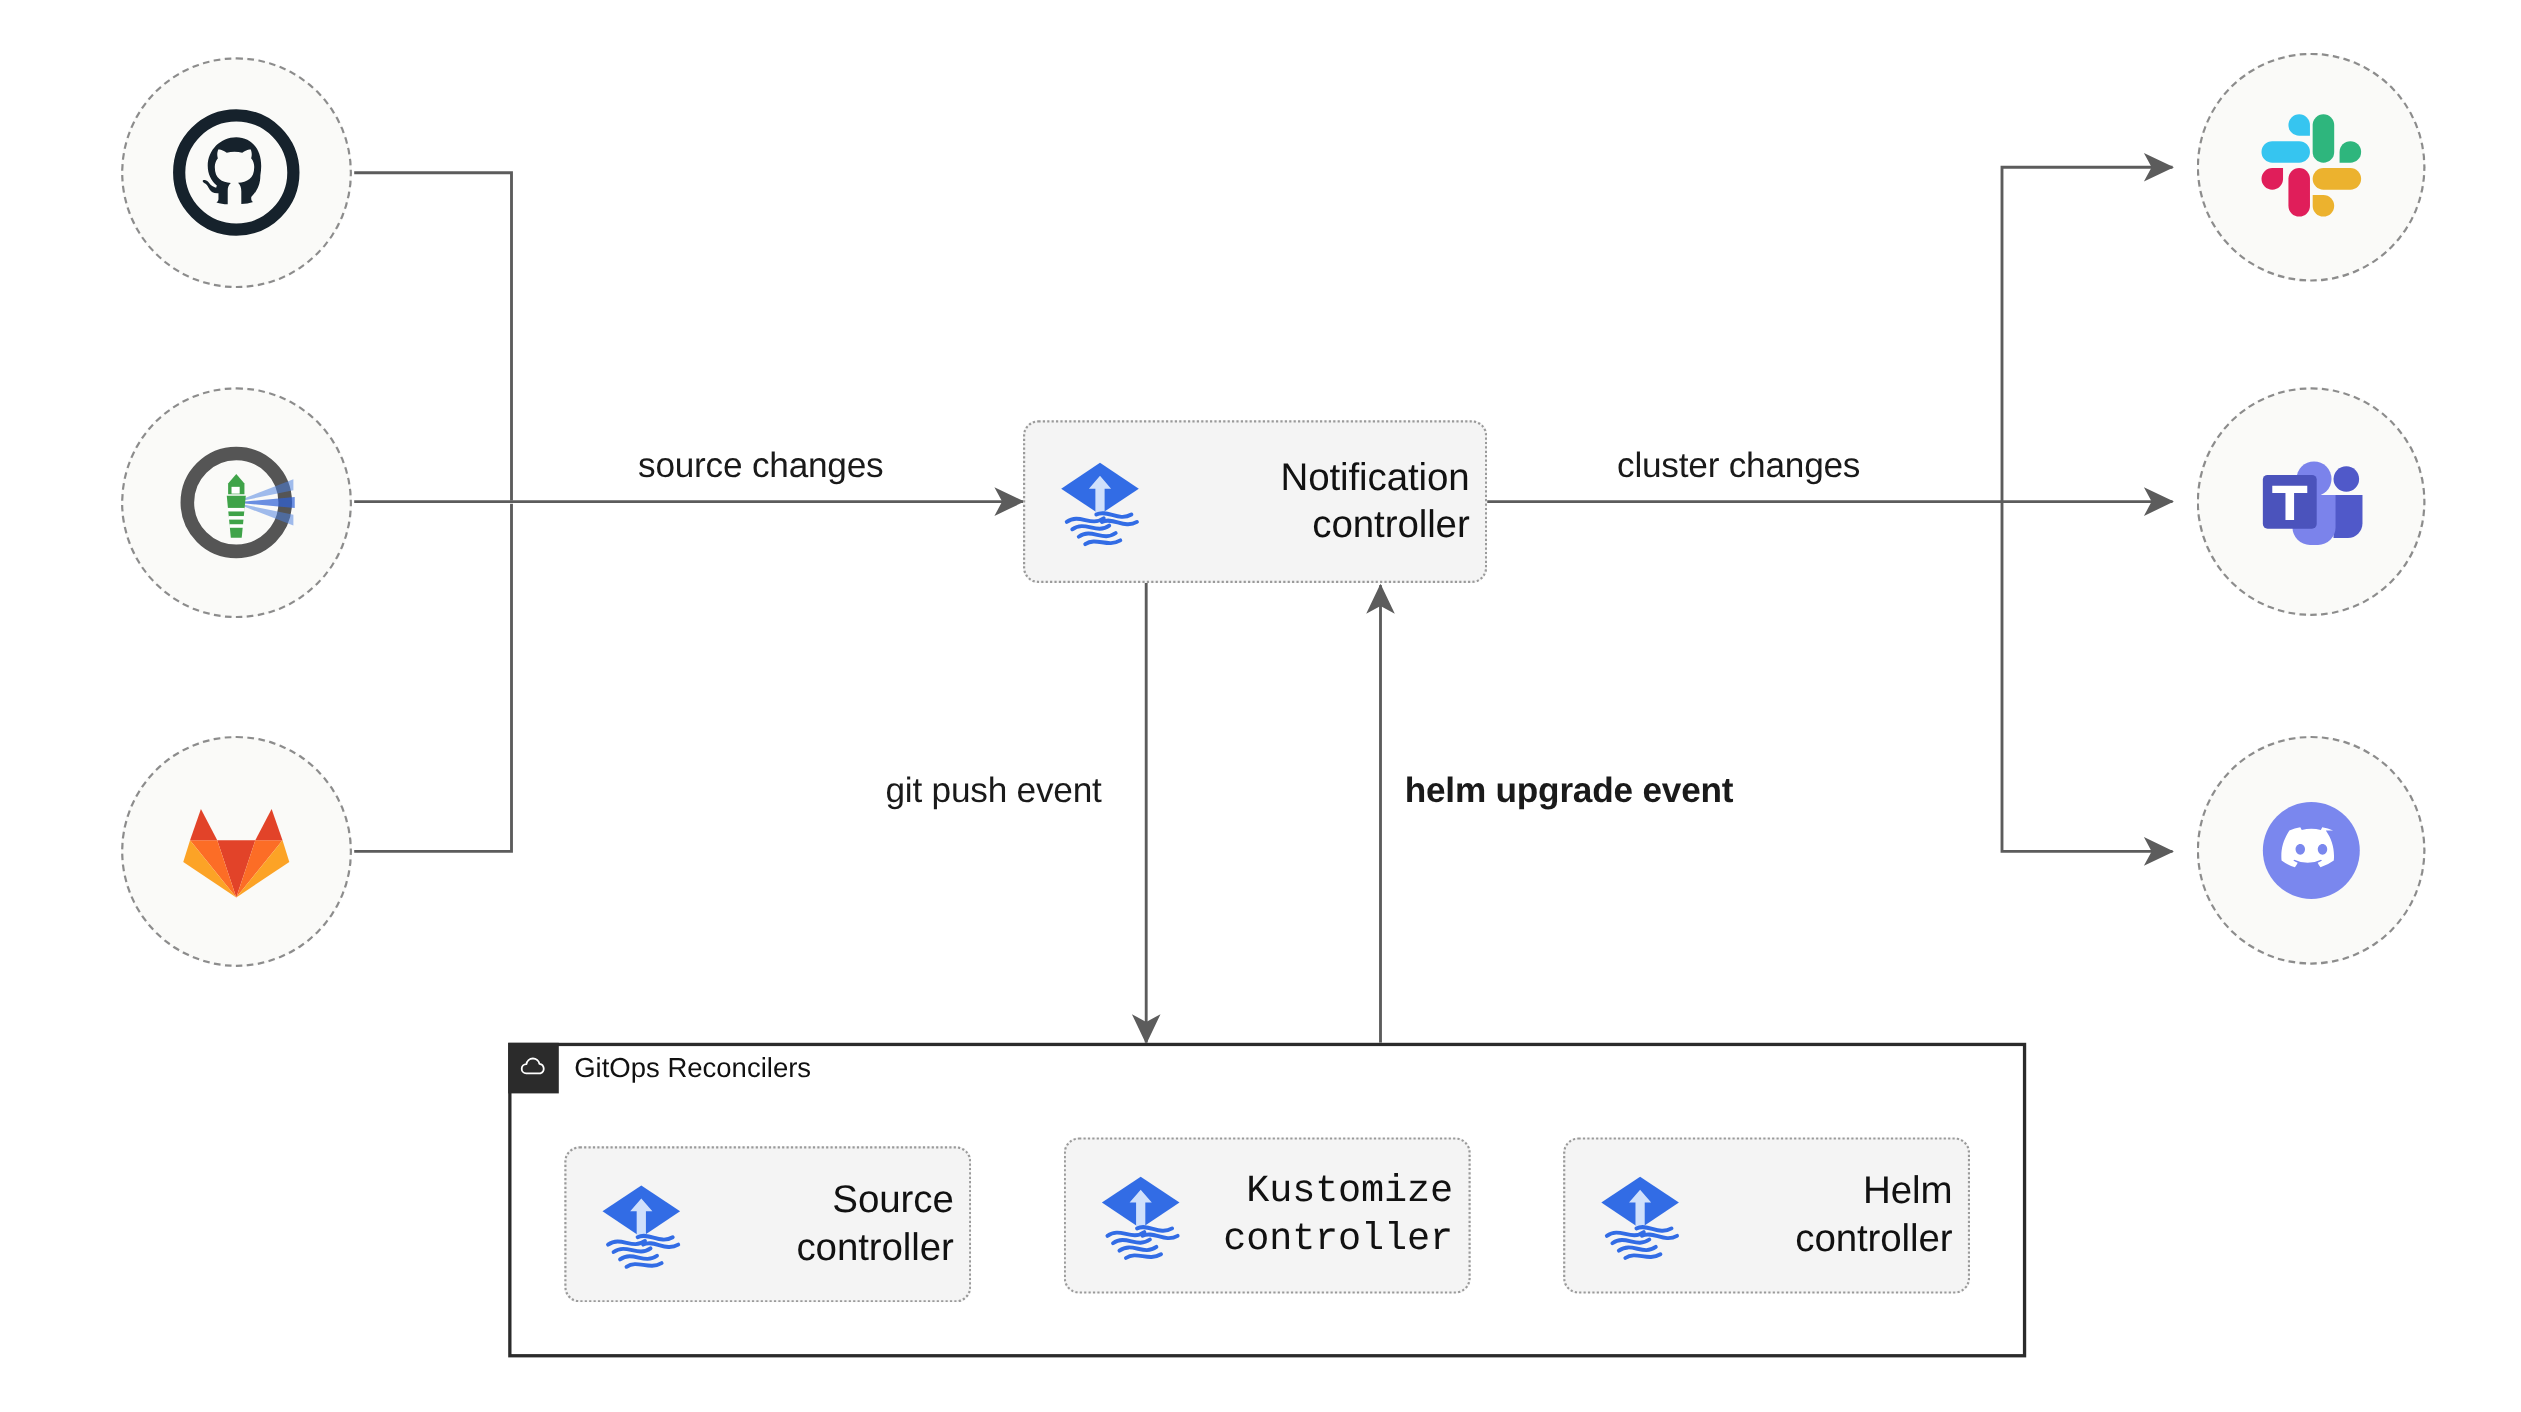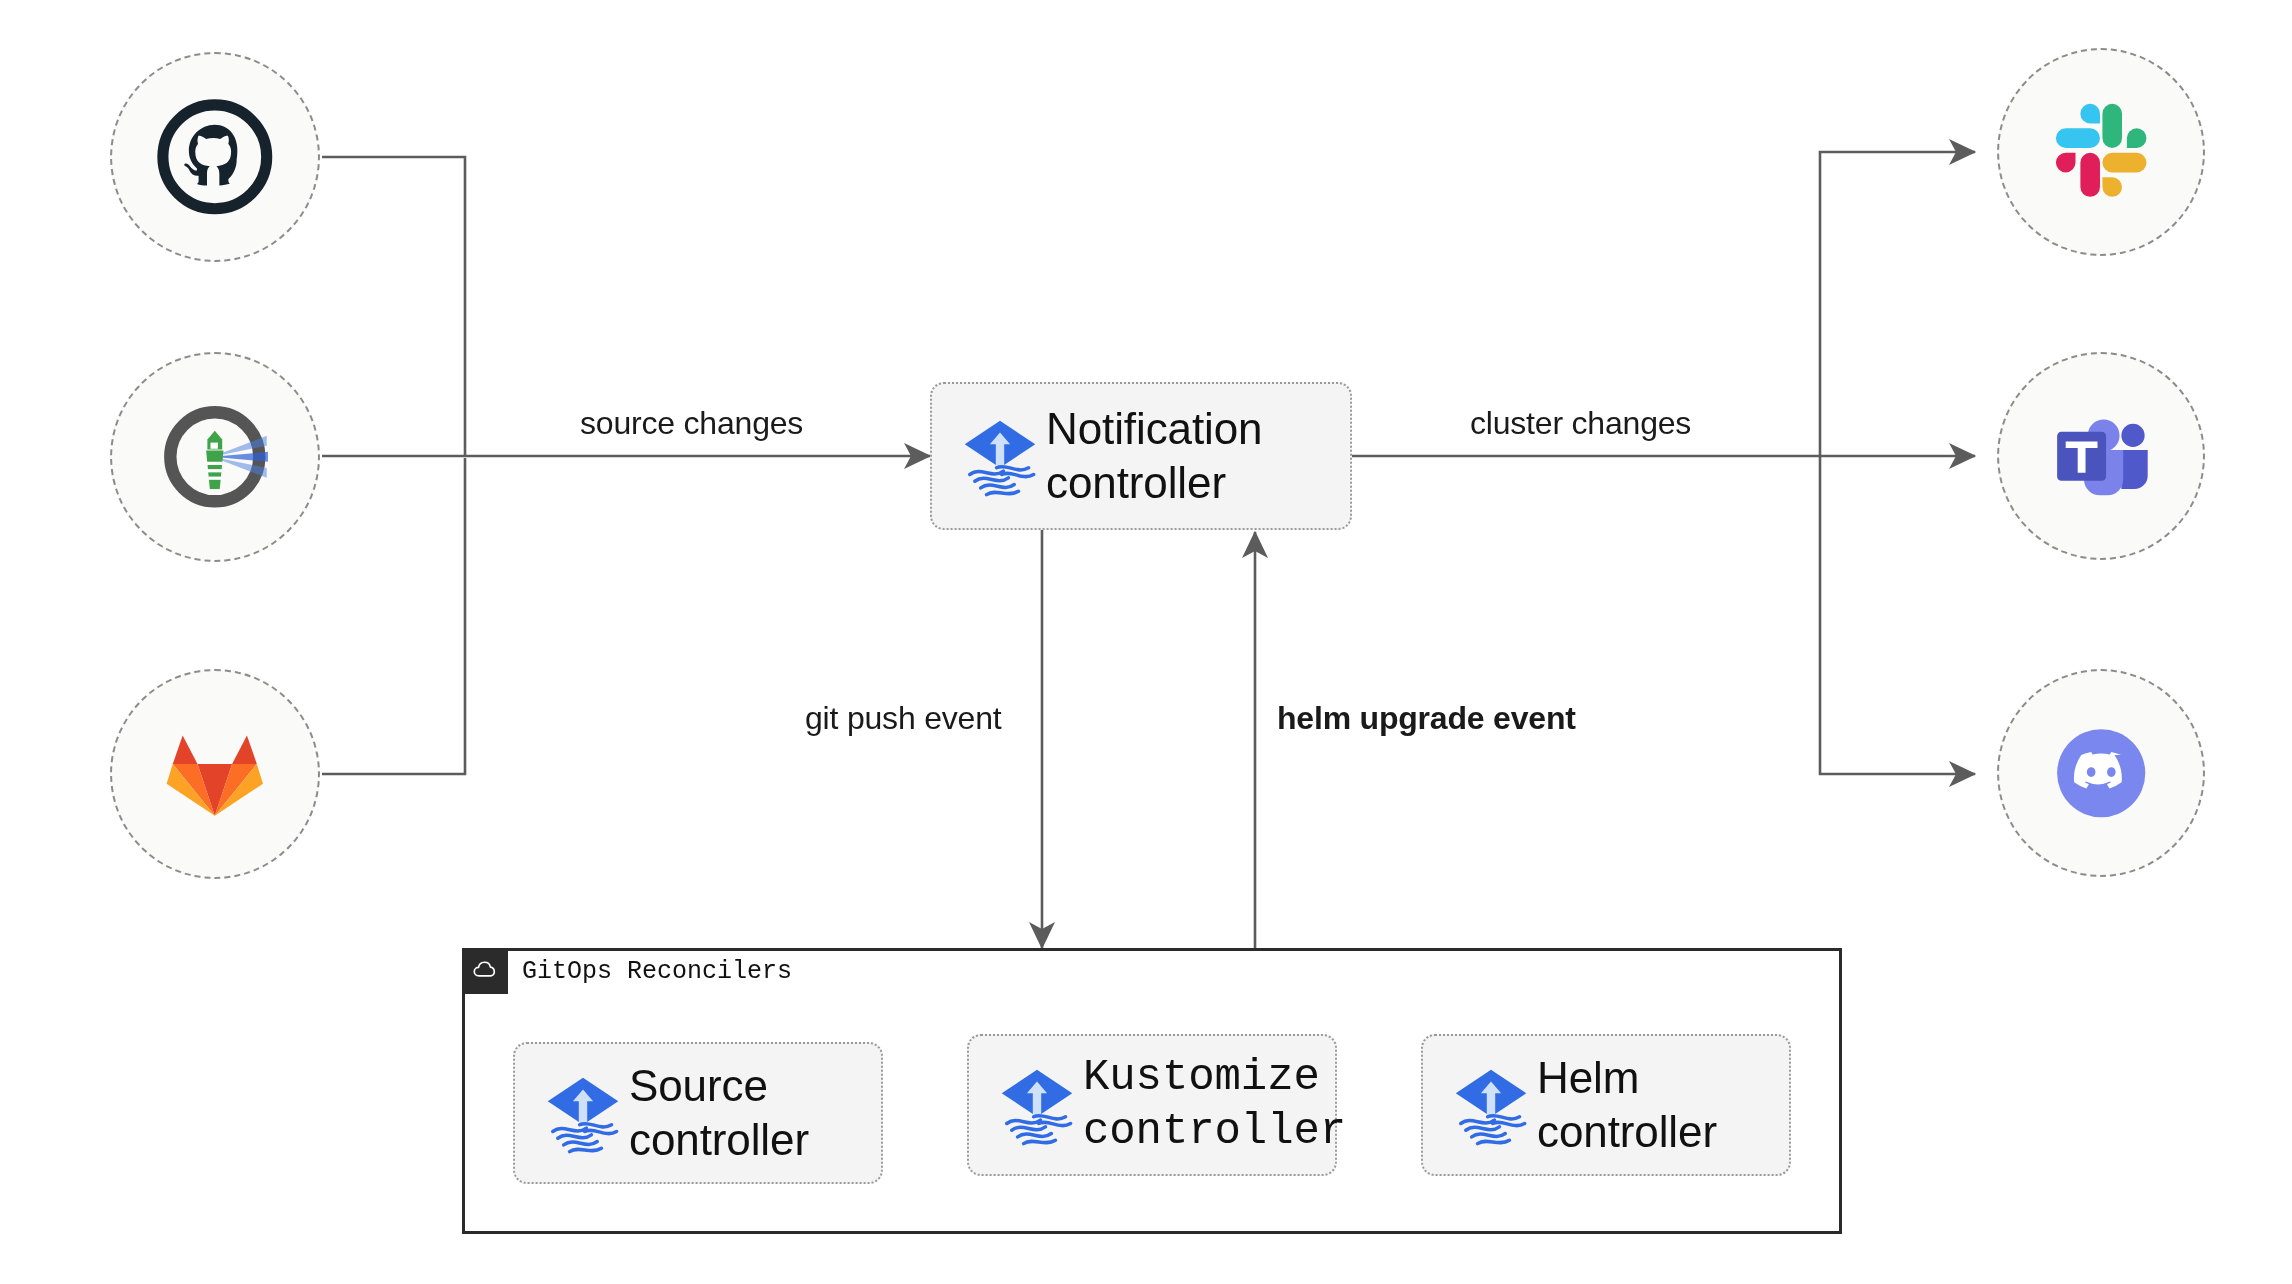--- a/index.html
+++ b/index.html
@@ -63,41 +63,40 @@
   }
   .ctrlbox .flux-ico {
     width: 84px;
     height: 84px;
     flex: 0 0 84px;
     margin-left: 26px;
   }
   .ctrlbox .flux-ico svg { display:block; width:100%; height:100%; }
   .ctrlbox .ctrl-label {
     flex: 1 1 auto;
-    text-align: left;
-    font-size: 44px;
+    text-align: right;
+    font-size: 35px;
     line-height: 1.22;
     color: #111111;
     padding: 0 14px 0 4px;
     white-space: pre-line;
     letter-spacing: -0.1px;
   }
 
   
   .container-box {
     border: 3px solid #2b2b2b;
     background: #ffffff;
     box-sizing: border-box;
   }
   .container-header {
     position: absolute;
     display: flex;
     align-items: center;
     height: 46px;
-    font-family: Liberation Mono, monospace;
   }
   .container-header .hdr-icon {
     width: 46px;
     height: 46px;
     background: #2b2b2b;
     display: flex;
     align-items: center;
     justify-content: center;
     flex: 0 0 46px;
   }

